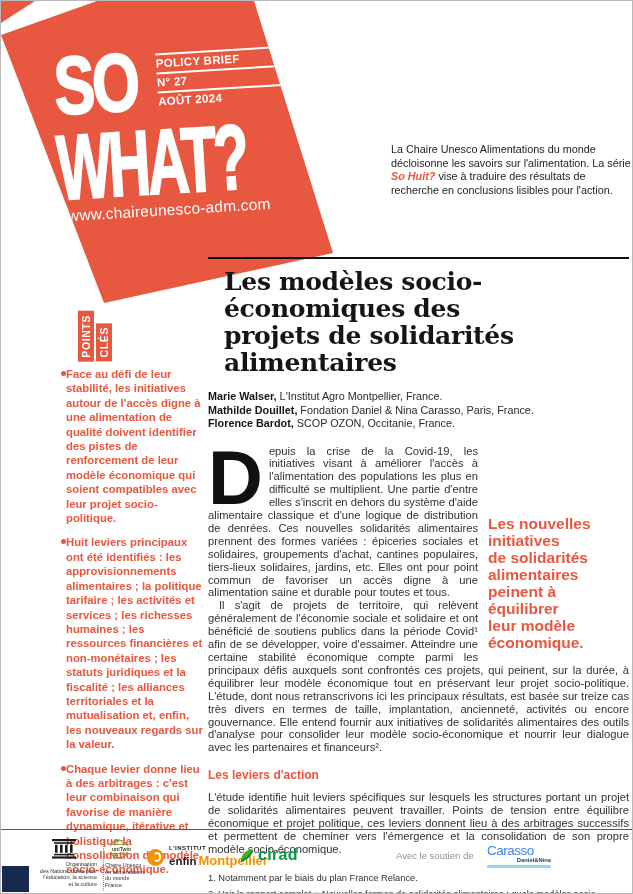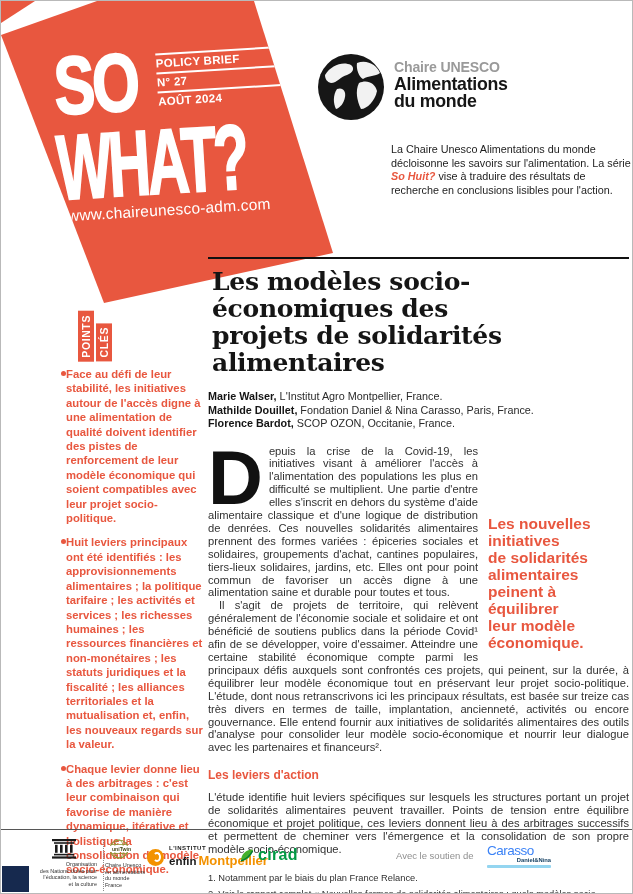--- a/index.html
+++ b/index.html
@@ -40,21 +40,21 @@
               font-size:10.5px;font-weight:bold;letter-spacing:.6px;padding:4px 2px;}
   .sidebar{position:absolute;left:60px;top:366px;width:142px;color:#e8573f;
            font-size:11.3px;line-height:14.4px;font-weight:bold;}
   .bullet-item{display:flex;gap:0;margin-bottom:10px;}
   .dot{flex:0 0 auto;width:5px;height:5px;border-radius:50%;background:#e8573f;margin-top:4px;}
 
   
   .article{position:absolute;left:207px;top:256px;width:421px;}
   .title-rule{height:2px;background:#111;margin:0 0 9px;}
   h1{font-family:"DejaVu Serif",serif;font-size:25px;line-height:27px;font-weight:bold;
-     color:#151515;margin:0 4px 14px;width:340px;letter-spacing:-.3px;}
+     color:#151515;margin:0 16px 14px;width:340px;letter-spacing:-.3px;}
   .authors{margin:2px 0 14px;font-size:10.8px;line-height:13.5px;color:#2a2a2a;}
   .authors b{color:#151515;}
   .body{font-size:11.2px;line-height:12.9px;text-align:justify;color:#313131;}
   .body p{margin:0;}
   .dropcap{float:left;font-weight:bold;font-size:76px;line-height:60px;color:#111;
            padding:3px 8px 0 0;letter-spacing:-2px;}
   .pullquote{float:right;width:141px;margin:70px 0 8px 10px;color:#e8573f;font-weight:bold;
              font-size:15.5px;line-height:17px;text-align:left;white-space:pre-line;}
   .p2{text-indent:11px;}
   h2{font-size:12px;font-weight:bold;color:#e8573f;margin:15px 0 9px;text-align:left;}
@@ -104,34 +104,20 @@
         <div class="rule"></div>
         <div class="k-label">N° 27</div>
         <div class="rule"></div>
         <div class="k-label">AOÛT 2024</div>
       </div>
       <div class="brand-what">WHAT?</div>
       <div class="brand-url">www.chaireunesco-adm.com</div>
     </div>
   </div>
 
-  <div class="masthead">
-    <svg width="68" height="68" viewBox="0 0 68 68">
-      <circle cx="34" cy="34" r="33" fill="#161616"></circle>
-      <path d="M8,22 C14,12 26,8 34,12 C38,15 36,20 30,22 C24,23 20,30 14,30 C10,29 8,26 8,22 Z" fill="#f2f2f2"></path>
-      <path d="M20,36 C26,34 29,38 28,44 C27,50 23,55 19,56 C16,50 16,42 20,36 Z" fill="#f2f2f2"></path>
-      <path d="M40,10 C50,6 60,12 63,20 C58,24 52,22 46,26 C42,24 39,16 40,10 Z" fill="#f2f2f2"></path>
-      <path d="M42,30 C50,26 58,30 60,38 C58,48 50,56 44,56 C40,48 38,38 42,30 Z" fill="#f2f2f2"></path>
-    </svg>
-    <div class="mast-text">
-      <div class="mast-light">Chaire UNESCO</div>
-      <div class="mast-bold">Alimentations</div>
-      <div class="mast-bold">du monde</div>
-    </div>
-  </div>
   <p class="mast-intro"><span>La Chaire Unesco Alimentations du monde décloisonne les savoirs sur l'alimentation. La série </span><span class="sowhat">So Huit?</span><span> vise à traduire des résultats de recherche en conclusions lisibles pour l'action.</span></p>
 
   <div class="points-label">
     <span>POINTS</span>
     <span>CLÉS</span>
   </div>
   <div class="sidebar">
     <div class="bullet-item">
       <span class="dot"></span>
       <span>Face au défi de leur stabilité, les initiatives autour de l'accès digne à une alimentation de qualité doivent identifier des pistes de renforcement de leur modèle économique qui soient compatibles avec leur projet socio-politique.</span>

